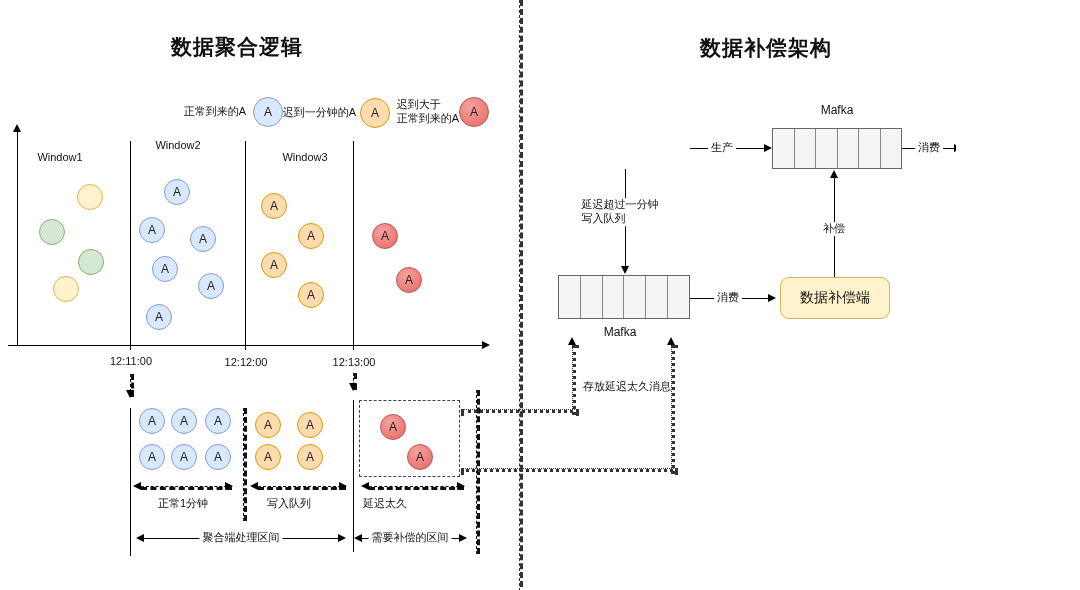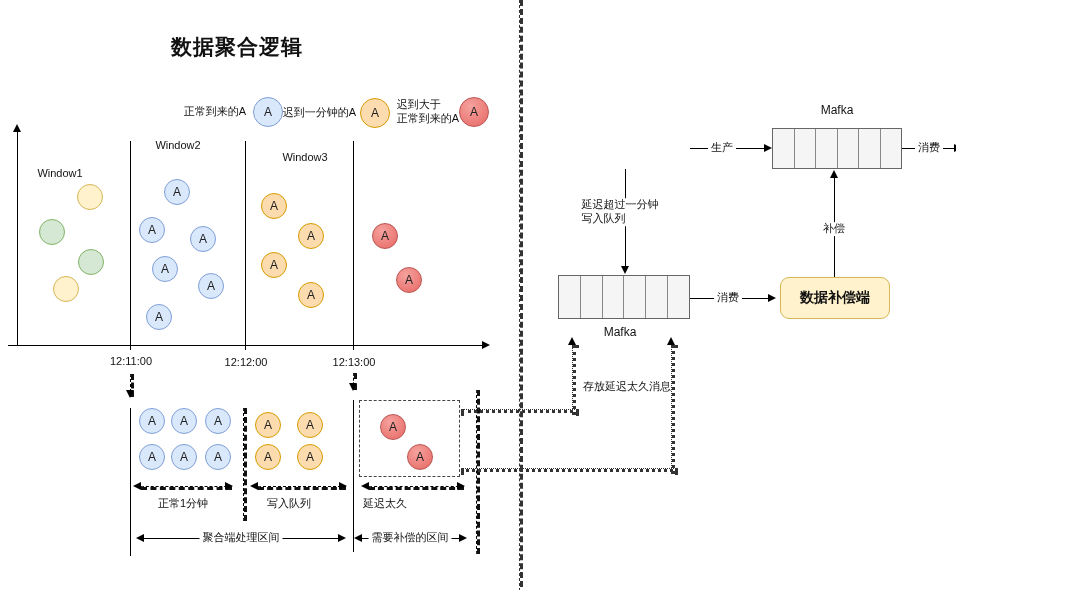--- a/index.html
+++ b/index.html
@@ -40,21 +40,21 @@
   .t-latemore{background:radial-gradient(circle at 38% 30%,#f5a29e,#e76763);border:1px solid #b85450;}
   .t-green{background:#d5e8d4;border:1px solid #82b366;}
   .t-yellow{background:#fff2cc;border:1px solid #d6b656;}
   .node{
     position:absolute;border-radius:9px;box-sizing:border-box;
     display:flex;align-items:center;justify-content:center;
     font-size:14px;white-space:nowrap;
   }
   .n-blue{background:#dbe8fc;border:1px solid #7e9fd6;}
   .n-green{background:#d5e8d4;border:1px solid #82b366;}
-  .n-yellow{background:#fff2cc;border:1px solid #d6b656;font-weight:bold;}
+  .n-yellow{background:#fff2cc;border:1px solid #d6b656;}
   .queue{
     position:absolute;display:flex;box-sizing:border-box;
     background:#f5f5f5;border:1px solid #666;
   }
   .queue-cell{flex:1;border-right:1px solid #888;}
   .queue-cell:last-child{border-right:none;}
   .dotrect{position:absolute;border:1px dashed #444;box-sizing:border-box;}
 </style>
 </head>
 <body>
@@ -75,21 +75,21 @@
 
   <div class="vline" style="left:17px;top:130px;height:216px"></div>
   <div class="arr u" style="left:13px;top:124px"></div>
   <div class="hline" style="left:8px;top:345px;width:476px"></div>
   <div class="arr r" style="left:482px;top:341px"></div>
 
   <div class="vline" style="left:130px;top:141px;height:209px"></div>
   <div class="vline" style="left:245px;top:141px;height:209px"></div>
   <div class="vline" style="left:353px;top:141px;height:209px"></div>
 
-  <div class="lbl" style="left:60px;top:174px">Window1</div>
+  <div class="lbl" style="left:60px;top:158px">Window1</div>
   <div class="lbl" style="left:178px;top:146px">Window2</div>
   <div class="lbl" style="left:305px;top:158px">Window3</div>
 
   <div class="lbl" style="left:131px;top:362px">12:11:00</div>
   <div class="lbl" style="left:246px;top:363px">12:12:00</div>
   <div class="lbl" style="left:354px;top:363px">12:13:00</div>
 
   <div class="vline dashed" style="left:130px;top:374px;height:17px"></div>
   <div class="arr d" style="left:126px;top:390px"></div>
   <div class="vline dashed" style="left:353px;top:373px;height:11px"></div>
@@ -160,20 +160,21 @@
 
   <div class="hline dotted" style="left:461px;top:409px;width:112px"></div>
   <div class="hline dotted" style="left:461px;top:468px;width:211px"></div>
   <div class="vline dotted" style="left:572px;top:345px;height:64px"></div>
   <div class="arr u" style="left:568px;top:337px"></div>
   <div class="vline dotted" style="left:671px;top:345px;height:123px"></div>
   <div class="arr u" style="left:667px;top:337px"></div>
 
   <div class="vline dashed" style="left:519px;top:0;height:590px;border-color:#333"></div>
 
+  <div class="title" style="left:766px;top:48px">数据补偿架构</div>
 
 
   <div class="lbl" style="left:837px;top:110px;font-size:12px">Mafka</div>
   <div class="queue" style="left:772px;top:128px;width:130px;height:41px">
       <div class="queue-cell"></div>
       <div class="queue-cell"></div>
       <div class="queue-cell"></div>
       <div class="queue-cell"></div>
       <div class="queue-cell"></div>
       <div class="queue-cell"></div>

